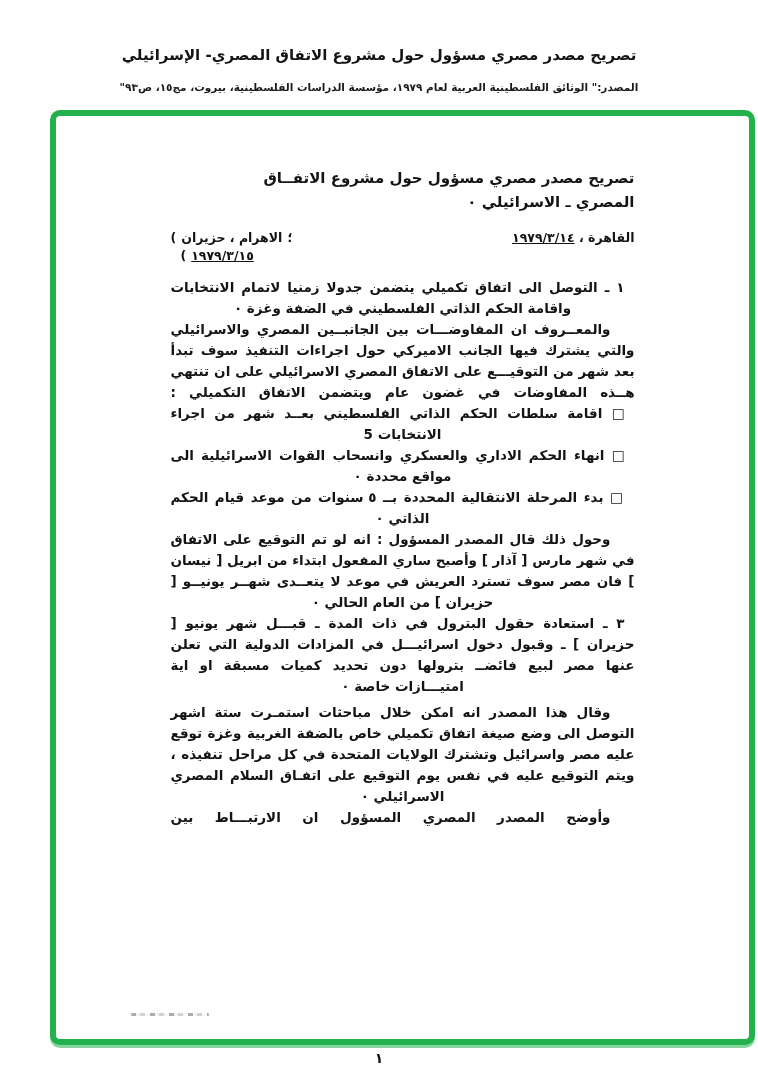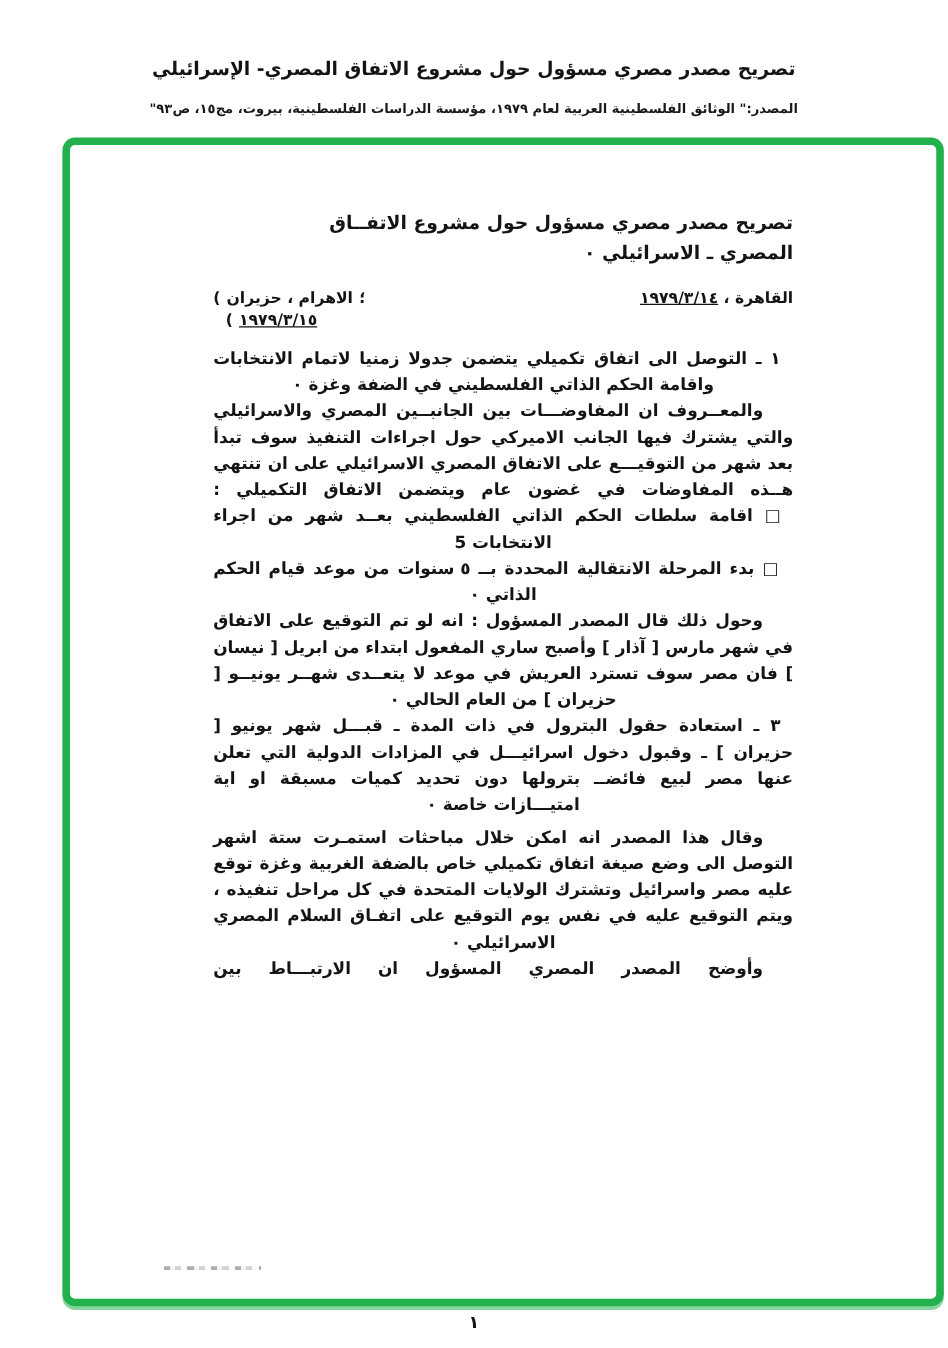--- a/index.html
+++ b/index.html
@@ -84,20 +84,21 @@
       </div>
       <div class="place-date" dir="rtl">
         <span>القاهرة ، </span><span class="date-ltr">١٩٧٩/٣/١٤</span>
       </div>
     </div>
 
     <div class="body-text">
       <p class="ind-s">١ ـ التوصل الى اتفاق تكميلي يتضمن جدولا زمنيا لاتمام الانتخابات واقامة الحكم الذاتي الفلسطيني في الضفة وغزة ٠</p>
       <p class="ind full-last">والمعــروف ان المفاوضـــات بين الجانبــين المصري والاسرائيلي والتي يشترك فيها الجانب الاميركي حول اجراءات التنفيذ سوف تبدأ بعد شهر من التوقيـــع على الاتفاق المصري الاسرائيلي على ان تنتهي هــذه المفاوضات في غضون عام ويتضمن الاتفاق التكميلي :</p>
       <p class="ind-s">□ اقامة سلطات الحكم الذاتي الفلسطيني بعــد شهر من اجراء الانتخابات 5</p>
+      <p class="ind-s">□ انهاء الحكم الاداري والعسكري وانسحاب القوات الاسرائيلية الى مواقع محددة ٠</p>
       <p class="ind-s">□ بدء المرحلة الانتقالية المحددة بــ ٥ سنوات من موعد قيام الحكم الذاتي ٠</p>
       <p class="ind">وحول ذلك قال المصدر المسؤول : انه لو تم التوقيع على الاتفاق في شهر مارس [ آذار ] وأصبح ساري المفعول ابتداء من ابريل [ نيسان ] فان مصر سوف تسترد العريش في موعد لا يتعــدى شهــر يونيــو [ حزيران ] من العام الحالي ٠</p>
       <p class="ind-s">٣ ـ استعادة حقول البترول في ذات المدة ـ قبـــل شهر يونيو [ حزيران ] ـ وقبول دخول اسرائيـــل في المزادات الدولية التي تعلن عنها مصر لبيع فائضــ بترولها دون تحديد كميات مسبقة او اية امتيـــازات خاصة ٠</p>
       <p class="ind gap-top">وقال هذا المصدر انه امكن خلال مباحثات استمـرت ستة اشهر التوصل الى وضع صيغة اتفاق تكميلي خاص بالضفة الغربية وغزة توقع عليه مصر واسرائيل وتشترك الولايات المتحدة في كل مراحل تنفيذه ، ويتم التوقيع عليه في نفس يوم التوقيع على اتفـاق السلام المصري الاسرائيلي ٠</p>
       <p class="ind full-last">وأوضح المصدر المصري المسؤول ان الارتبـــاط بين</p>
     </div>
 
   </div>
   <div class="scan-artifact"></div>
 </div>

